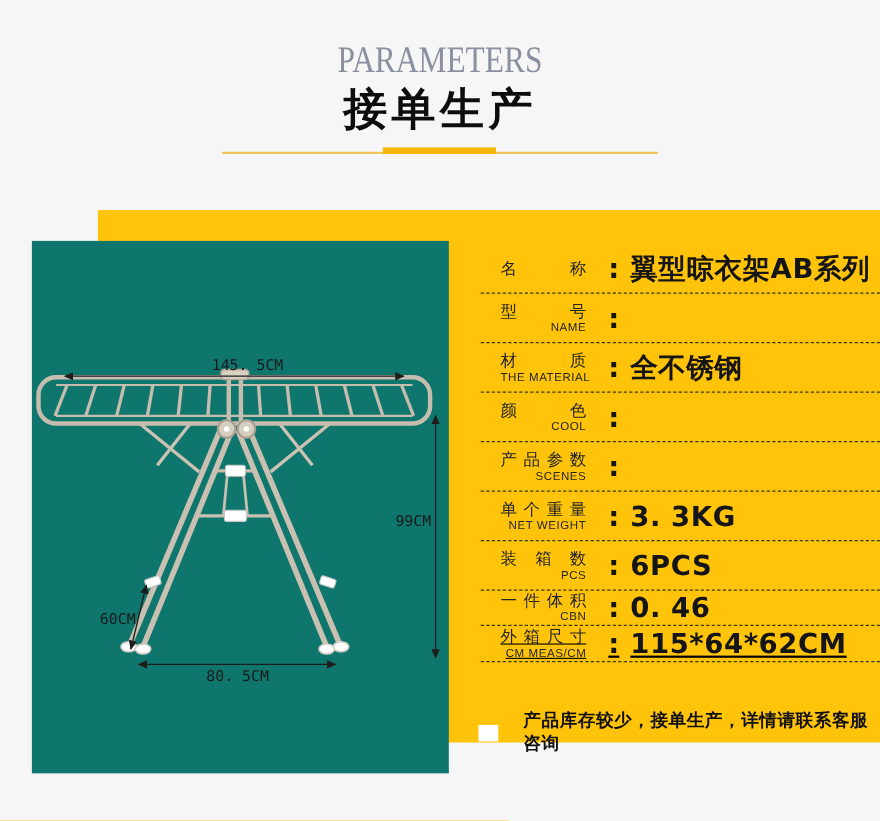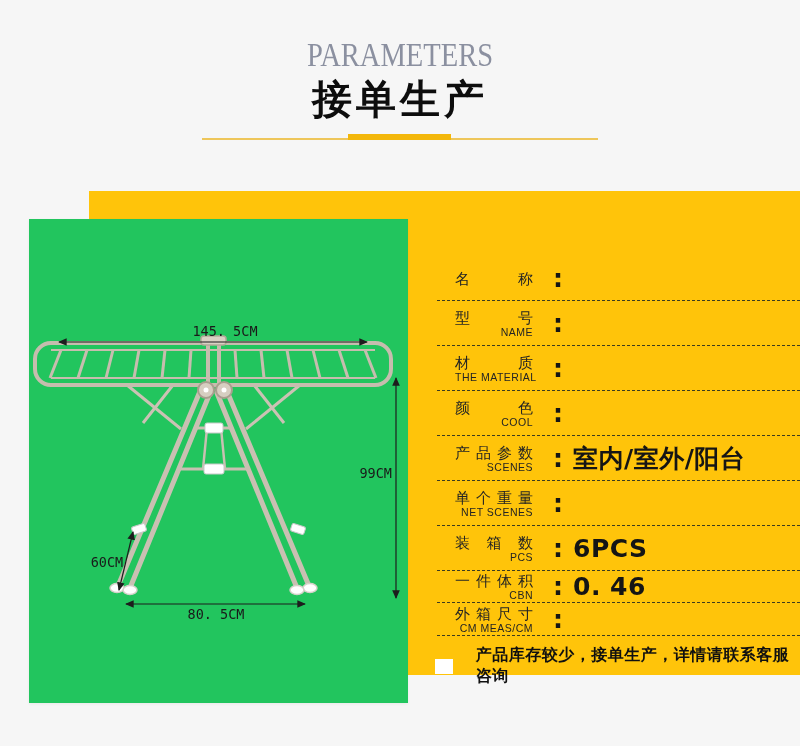--- a/index.html
+++ b/index.html
@@ -22,34 +22,34 @@
     position:absolute;top:138px;left:202px;width:396px;height:2px;background:#eec65a;
   }
   .divider-bar{
     position:absolute;top:134px;left:348px;width:103px;height:6px;background:#f3b70b;
   }
   
   .yellow-panel{
     position:absolute;left:89px;top:191px;width:711px;height:484px;background:#ffc40a;
   }
   .product-card{
-    position:absolute;left:29px;top:219px;width:379px;height:484px;background:#22c55e;
+    position:absolute;left:29px;top:219px;width:379px;height:484px;background:#0f766e;
     box-shadow:0 1px 3px rgba(0,0,0,0.06);
   }
   .product-card svg{display:block;}
   
   .spec-table{
-    position:absolute;left:437px;top:201px;width:363px;padding-top:55px;box-sizing:border-box;
+    position:absolute;left:437px;top:191px;width:363px;padding-top:31px;box-sizing:border-box;
   }
   .spec-row{
     display:flex;align-items:center;height:45px;box-sizing:border-box;
     border-bottom:1px dashed #3c3c20;padding-left:18px;
   }
   .spec-row:nth-child(8){height:32px;}
-  .spec-row:nth-child(9){height:33px;}
+  .spec-row:nth-child(9){height:33px;text-decoration:underline;}
   .lab{width:78px;flex:0 0 78px;color:#242424;}
   .lab-main{font-size:15px;line-height:17px;text-align:justify;text-align-last:justify;}
   .lab-sub{
     font-size:10.5px;line-height:11px;margin-top:1px;text-align:right;
     letter-spacing:0.5px;white-space:nowrap;color:#242424;
   }
   .lab-sub:empty{display:none;}
   .colon{
     margin-left:20px;font-size:25px;font-weight:bold;color:#151515;
     font-family:"DejaVu Sans","Liberation Sans",sans-serif;
@@ -165,61 +165,63 @@
 </div>
 
 <div class="spec-table">
 
   <div class="spec-row">
     <div class="lab">
       <div class="lab-main">名称</div>
 
     </div>
     <div class="colon">:</div>
+    <div class="val">翼型晾衣架AB系列</div>
   </div>
 
   <div class="spec-row">
     <div class="lab">
       <div class="lab-main">型号</div>
       <div class="lab-sub">NAME</div>
     </div>
     <div class="colon">:</div>
   </div>
 
   <div class="spec-row">
     <div class="lab">
       <div class="lab-main">材质</div>
       <div class="lab-sub">THE MATERIAL</div>
     </div>
     <div class="colon">:</div>
+    <div class="val">全不锈钢</div>
   </div>
 
   <div class="spec-row">
     <div class="lab">
       <div class="lab-main">颜色</div>
       <div class="lab-sub">COOL</div>
     </div>
     <div class="colon">:</div>
   </div>
 
   <div class="spec-row">
     <div class="lab">
       <div class="lab-main">产品参数</div>
       <div class="lab-sub">SCENES</div>
     </div>
     <div class="colon">:</div>
-    <div class="val">室内/室外/阳台</div>
   </div>
 
   <div class="spec-row">
     <div class="lab">
       <div class="lab-main">单个重量</div>
-      <div class="lab-sub">NET SCENES</div>
-    </div>
-    <div class="colon">:</div>
+      <div class="lab-sub">NET WEIGHT</div>
+    </div>
+    <div class="colon">:</div>
+    <div class="val">3. 3KG</div>
   </div>
 
   <div class="spec-row">
     <div class="lab">
       <div class="lab-main">装箱数</div>
       <div class="lab-sub">PCS</div>
     </div>
     <div class="colon">:</div>
     <div class="val">6PCS</div>
   </div>
@@ -232,20 +234,21 @@
     <div class="colon">:</div>
     <div class="val">0. 46</div>
   </div>
 
   <div class="spec-row">
     <div class="lab">
       <div class="lab-main">外箱尺寸</div>
       <div class="lab-sub">CM MEAS/CM</div>
     </div>
     <div class="colon">:</div>
+    <div class="val">115*64*62CM</div>
   </div>
 
 </div>
 
 <div class="footer-note">
   <span class="note-icon"></span>
   <span class="note-text">产品库存较少，接单生产，详情请联系客服咨询</span>
 </div>
 
 </body></html>

